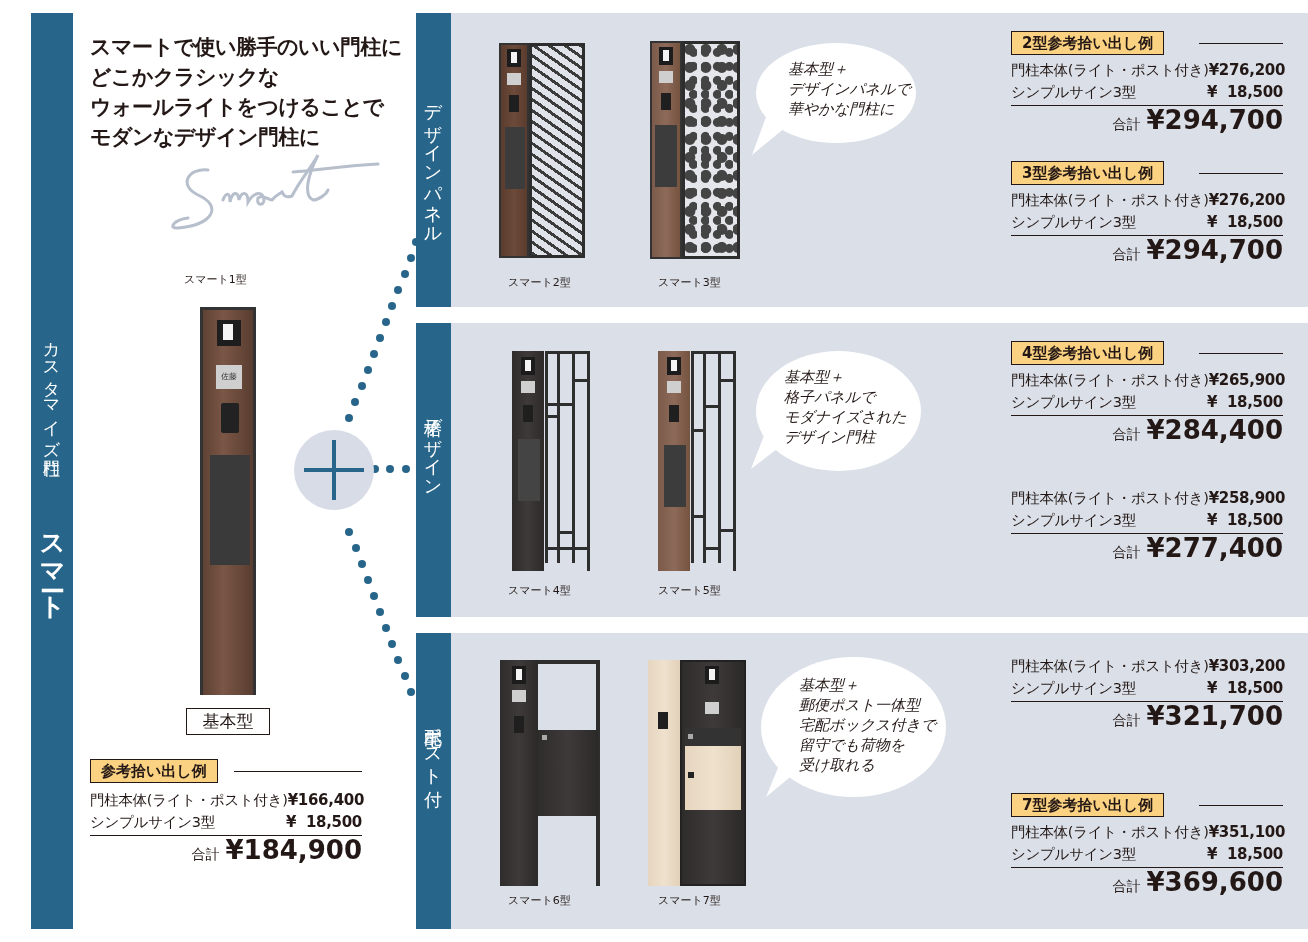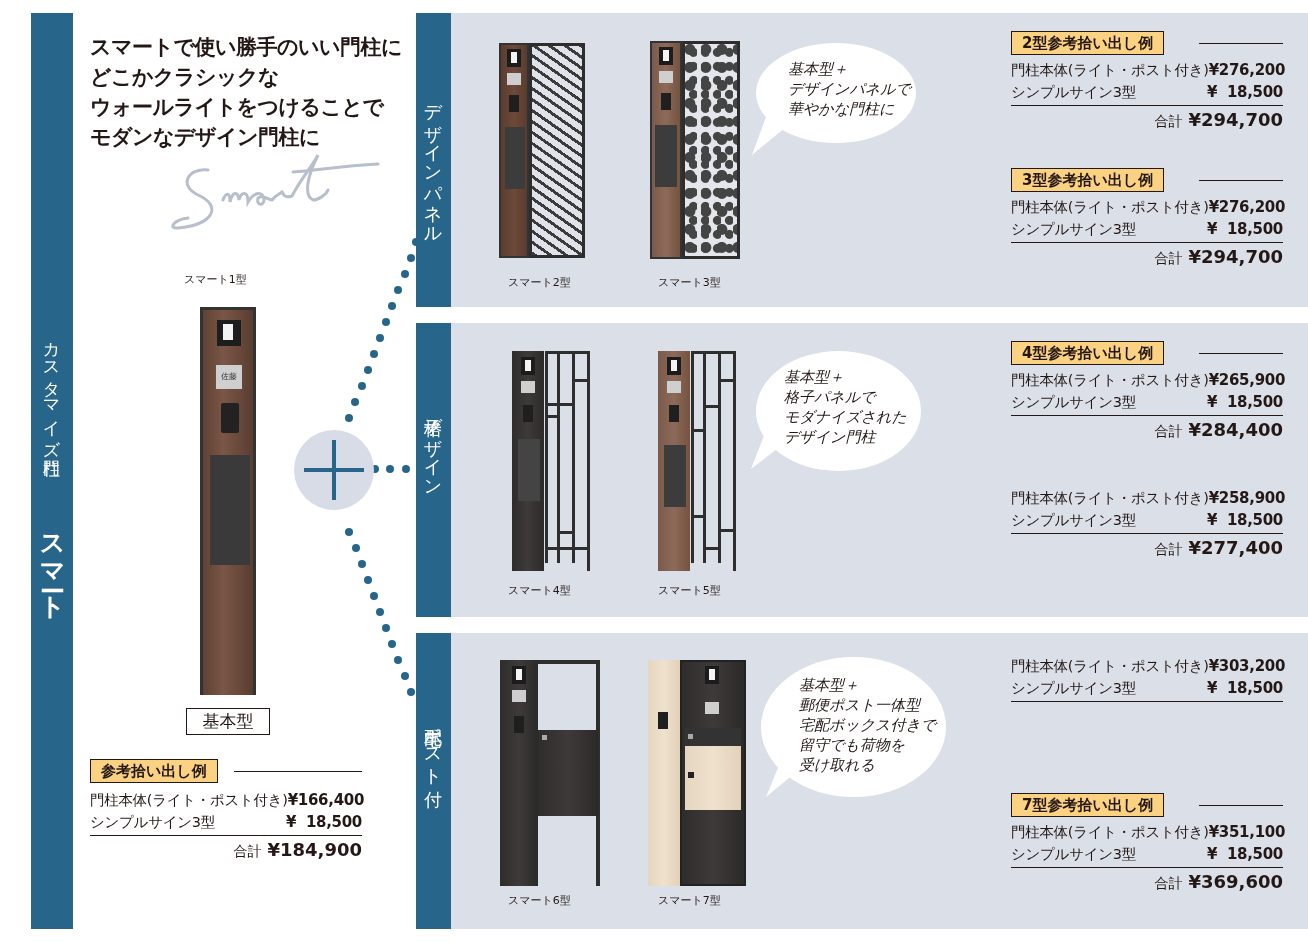--- a/index.html
+++ b/index.html
@@ -31,21 +31,21 @@
 
   
   .price-block { width: 272px; }
   .price-tag { display: inline-block; background: #fbd182; border: 1px solid #231815; font-size: 15px; font-weight: bold; padding: 0 10px; height: 24px; line-height: 22px; }
   .price-head { position: relative; height: 24px; }
   .price-head .rule { position: absolute; right: 0; top: 12px; width: 84px; border-top: 1px solid #231815; }
   .price-row { display: flex; justify-content: space-between; font-size: 14.5px; line-height: 22px; white-space: nowrap; letter-spacing: -0.3px; }
   .price-row .v { font-weight: bold; font-size: 15px; }
   .price-rule { border-top: 1.5px solid #231815; margin-top: 2px; }
   .price-total { text-align: right; font-size: 14px; line-height: 28px; white-space: nowrap; }
-  .price-total .v { font-size: 18px; font-weight: bold; margin-left: 6px; }
+  .price-total .v { font-size: 26px; font-weight: bold; margin-left: 6px; }
 
   
   .plus-circle { left: 294px; top: 430px; width: 80px; height: 80px; border-radius: 50%; background: #d8dce6; }
   .plus-circle .h { position: absolute; left: 10px; top: 38px; width: 60px; height: 4px; background: #27668a; }
   .plus-circle .v { position: absolute; left: 38px; top: 10px; width: 4px; height: 60px; background: #27668a; }
 
   
   .section { left: 416px; width: 892px; background: #dadfe8; }
   .section .tab { position: absolute; left: 0; top: 0; width: 35px; height: 100%; background: #27668a; }
   .section .tab span { position: absolute; left: 0; width: 35px; font-size: 18px; line-height: 35px; text-align: center; }
@@ -207,21 +207,21 @@
         <span>門柱本体(ライト・ポスト付き)</span>
         <span class="v">¥276,200</span>
       </div>
     <div class="price-row">
         <span>シンプルサイン3型</span>
         <span class="v" style="white-space:pre">¥  18,500</span>
       </div>
     <div class="price-rule"></div>
     <div class="price-total"><span>合計</span><span class="v">¥294,700</span></div>
   </div>
-  <div class="abs price-block" style="left:595px; top:155px;">
+  <div class="abs price-block" style="left:595px; top:148px;">
     <div class="price-head"><span class="price-tag">3型参考拾い出し例</span><span class="rule"></span></div>
     <div style="height:4px"></div>
     <div class="price-row">
         <span>門柱本体(ライト・ポスト付き)</span>
         <span class="v">¥276,200</span>
       </div>
     <div class="price-row">
         <span>シンプルサイン3型</span>
         <span class="v" style="white-space:pre">¥  18,500</span>
       </div>
@@ -370,20 +370,21 @@
     <div style="height:4px"></div>
     <div class="price-row">
         <span>門柱本体(ライト・ポスト付き)</span>
         <span class="v">¥303,200</span>
       </div>
     <div class="price-row">
         <span>シンプルサイン3型</span>
         <span class="v" style="white-space:pre">¥  18,500</span>
       </div>
     <div class="price-rule"></div>
+    <div class="price-total"><span>合計</span><span class="v">¥321,700</span></div>
   </div>
   <div class="abs price-block" style="left:595px; top:160px;">
     <div class="price-head"><span class="price-tag">7型参考拾い出し例</span><span class="rule"></span></div>
     <div style="height:4px"></div>
     <div class="price-row">
         <span>門柱本体(ライト・ポスト付き)</span>
         <span class="v">¥351,100</span>
       </div>
     <div class="price-row">
         <span>シンプルサイン3型</span>

